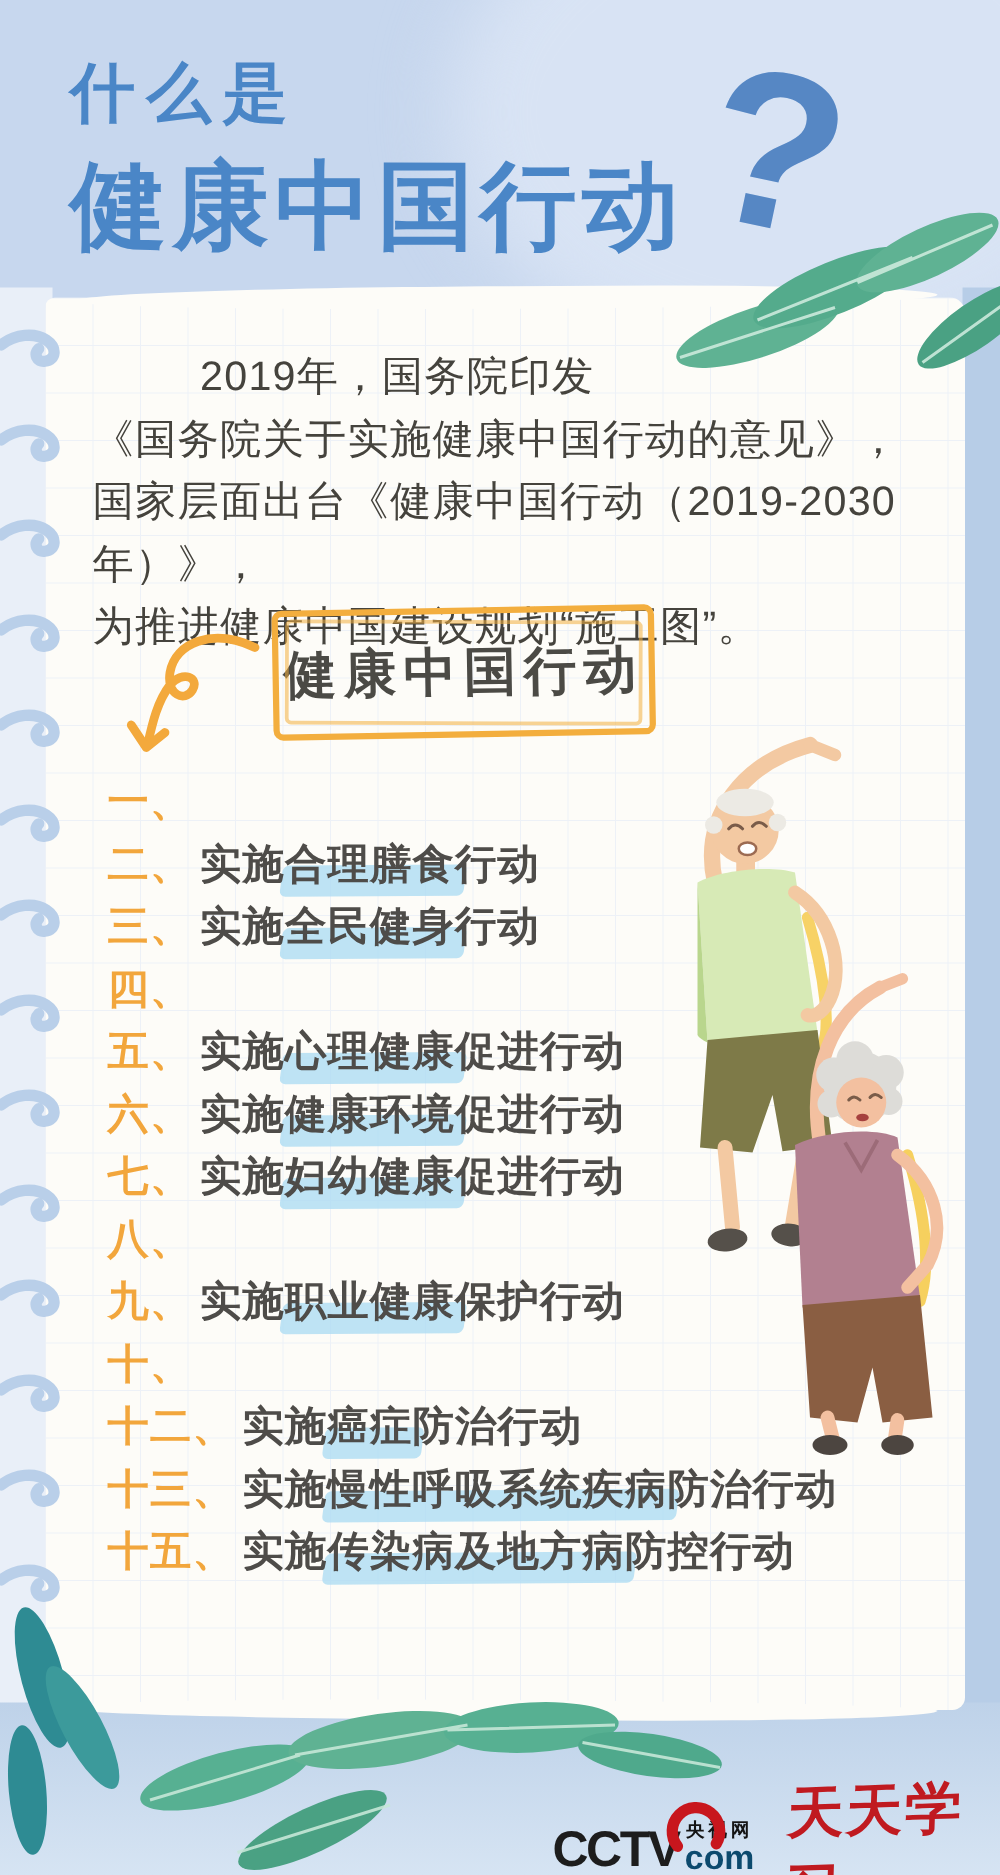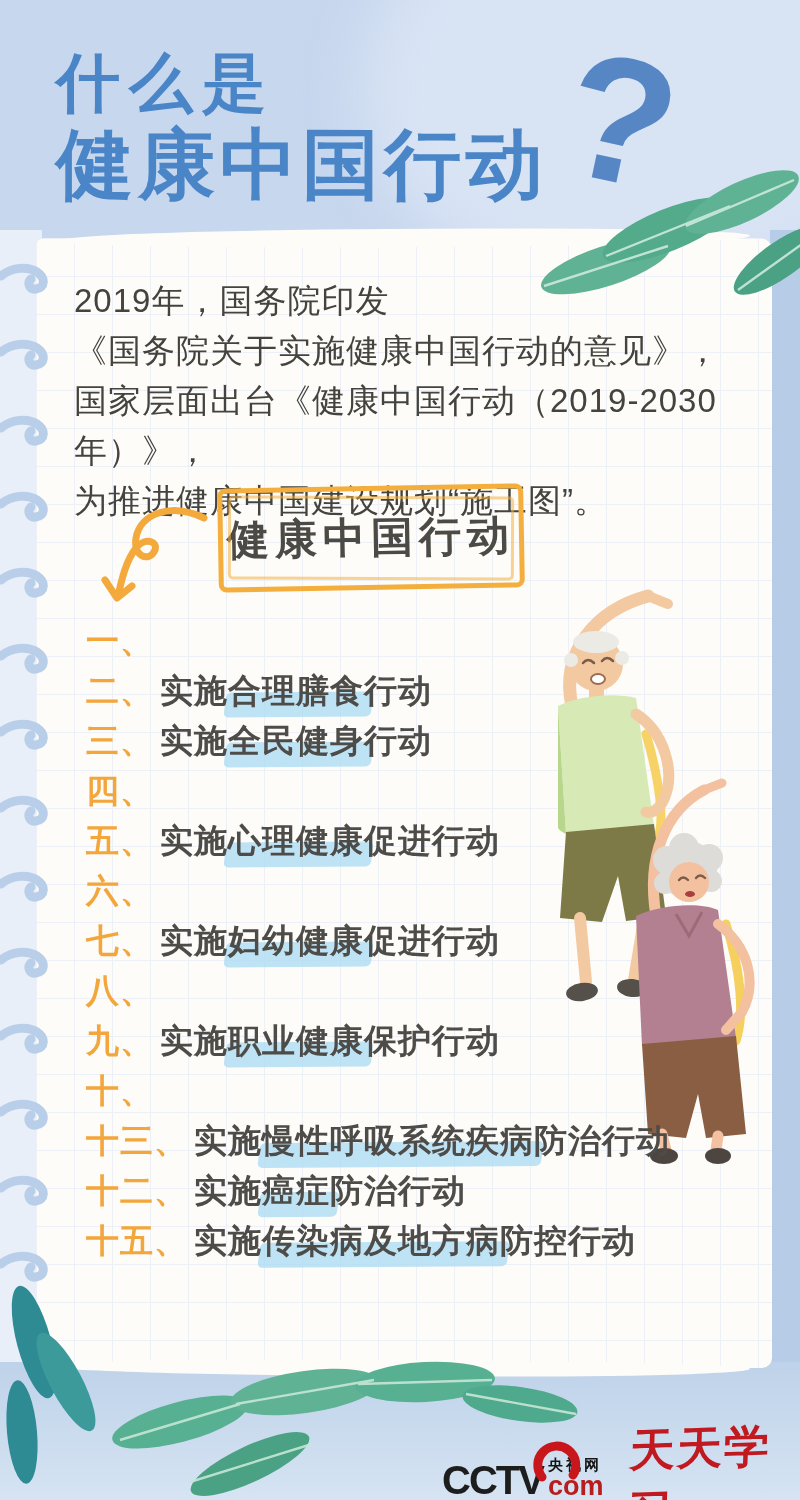--- a/index.html
+++ b/index.html
@@ -20,31 +20,31 @@
     background-size:38px 38px;border-radius:8px 12px 10px 14px;}
   .paper::before{content:"";position:absolute;top:-9px;left:3%;width:94%;height:18px;background:#fdfcf8;
     border-radius:50% 40% 45% 50%/60% 50% 55% 45%;transform:rotate(-.3deg);}
   .paper::after{content:"";position:absolute;bottom:-8px;left:2%;width:95%;height:16px;background:#fdfcf8;
     border-radius:45% 55% 40% 50%/50% 45% 60% 50%;transform:rotate(.3deg);}
 
   
   .coils{position:absolute;left:-4px;top:262px;z-index:6;}
 
   
-  .title-line1{position:absolute;left:56px;top:40px;font-size:64px;font-weight:800;letter-spacing:9px;
+  .title-line1{position:absolute;left:56px;top:40px;font-size:52px;font-weight:800;letter-spacing:9px;
     color:#4a86c7;z-index:4;}
   .title-line2{position:absolute;left:56px;top:114px;font-size:77px;font-weight:800;letter-spacing:5px;
     color:#4a86c7;z-index:4;}
   .qmark{position:absolute;left:566px;top:18px;font-size:178px;font-weight:800;color:#4c80c1;
     transform:rotate(12deg);z-index:4;opacity:.92;}
 
   
   .intro{position:absolute;left:74px;top:276px;width:670px;font-size:33px;line-height:50px;
     color:#45433d;letter-spacing:1px;z-index:5;font-family:"Liberation Sans","DejaVu Sans",cursive,sans-serif;}
-  .intro .indent{}
+  .intro .indent{padding-left:86px;}
 
   
   .label-box{position:absolute;left:218px;top:486px;width:296px;height:94px;z-index:5;
     border:5px solid #f3ae3e;border-radius:8px;transform:rotate(-1deg);
     display:flex;align-items:center;justify-content:center;}
   .label-box::before{content:"";position:absolute;inset:5px;border:3px solid rgba(243,174,62,.55);
     border-radius:5px;transform:rotate(1.2deg);}
   .label-box-text{font-size:42px;font-weight:700;color:#4b4a45;letter-spacing:6px;}
   .arrow-svg{position:absolute;left:92px;top:500px;z-index:5;}
 
@@ -58,25 +58,25 @@
   .hl::after{content:"";position:absolute;left:-3px;right:-8px;top:55%;height:68%;background:#aedcf3;
     opacity:.8;border-radius:5px;z-index:-1;transform:skewX(-8deg) rotate(-.4deg);}
 
   
   .figures{position:absolute;left:496px;top:584px;z-index:4;}
   .leaves-top{position:absolute;left:516px;top:168px;z-index:5;}
   .leaves-bottom{position:absolute;left:0;top:1272px;z-index:7;}
 
   
   .footer{position:absolute;left:442px;top:1418px;z-index:8;display:flex;align-items:center;gap:26px;}
-  .cctv{position:relative;display:flex;align-items:flex-end;}
+  .cctv{position:relative;display:flex;align-items:flex-end;text-align:center;}
   .cctv-letters{font-size:40px;font-weight:900;letter-spacing:-2px;color:#1d1d1d;line-height:1;}
   .cctv-right{display:flex;flex-direction:column;margin-left:5px;line-height:1;}
   .cctv-cn{font-size:15px;font-weight:700;letter-spacing:3px;color:#141414;}
-  .cctv-com{font-size:27px;font-weight:800;color:#b91c1c;margin-top:1px;}
+  .cctv-com{font-size:27px;font-weight:800;color:#0c4a6e;margin-top:1px;}
   .swoosh{position:absolute;left:86px;top:-20px;}
   .brand{font-size:45px;font-weight:900;color:#c01a20;transform:skewX(-4deg) rotate(-2deg);
     letter-spacing:2px;font-family:"Liberation Serif","DejaVu Serif",serif;}
 </style>
 </head>
 <body>
 
 <div class="poster">
 
   <div class="header-glow"></div>
@@ -187,42 +187,43 @@
       </li>
     <li class="action-line">
         <span class="action-num">四、</span>
       </li>
     <li class="action-line">
         <span class="action-num">五、</span>
         <span><span>实施</span><span class="hl">心理健康</span><span>促进行动</span></span>
       </li>
     <li class="action-line">
         <span class="action-num">六、</span>
+        <span><span>实施</span><span class="hl">健康环境</span><span>促进行动</span></span>
       </li>
     <li class="action-line">
         <span class="action-num">七、</span>
         <span><span>实施</span><span class="hl">妇幼健康</span><span>促进行动</span></span>
       </li>
     <li class="action-line">
         <span class="action-num">八、</span>
       </li>
     <li class="action-line">
         <span class="action-num">九、</span>
         <span><span>实施</span><span class="hl">职业健康</span><span>保护行动</span></span>
       </li>
     <li class="action-line">
         <span class="action-num">十、</span>
       </li>
     <li class="action-line">
+        <span class="action-num">十二、</span>
+        <span><span>实施</span><span class="hl">癌症</span><span>防治行动</span></span>
+      </li>
+    <li class="action-line">
         <span class="action-num">十三、</span>
         <span><span>实施</span><span class="hl">慢性呼吸系统疾病</span><span>防治行动</span></span>
-      </li>
-    <li class="action-line">
-        <span class="action-num">十二、</span>
-        <span><span>实施</span><span class="hl">癌症</span><span>防治行动</span></span>
       </li>
     <li class="action-line">
         <span class="action-num">十五、</span>
         <span><span>实施</span><span class="hl">传染病及地方病</span><span>防控行动</span></span>
       </li>
   </ul>
 
   <svg class="leaves-top" width="284" height="145" viewBox="0 0 284 145">
     <ellipse cx="90" cy="98" rx="68" ry="20" fill="#5fb293" transform="rotate(-18 90 98)"></ellipse>
     <ellipse cx="152" cy="62" rx="70" ry="21" fill="#54ab8c" transform="rotate(-22 152 62)"></ellipse>

